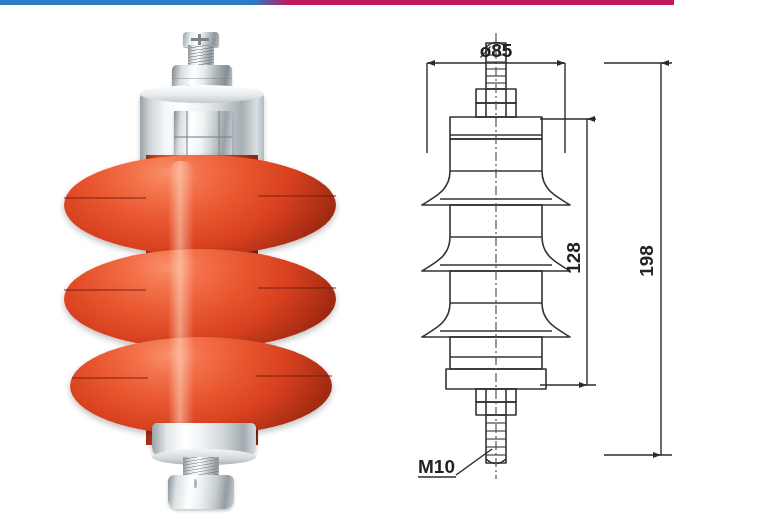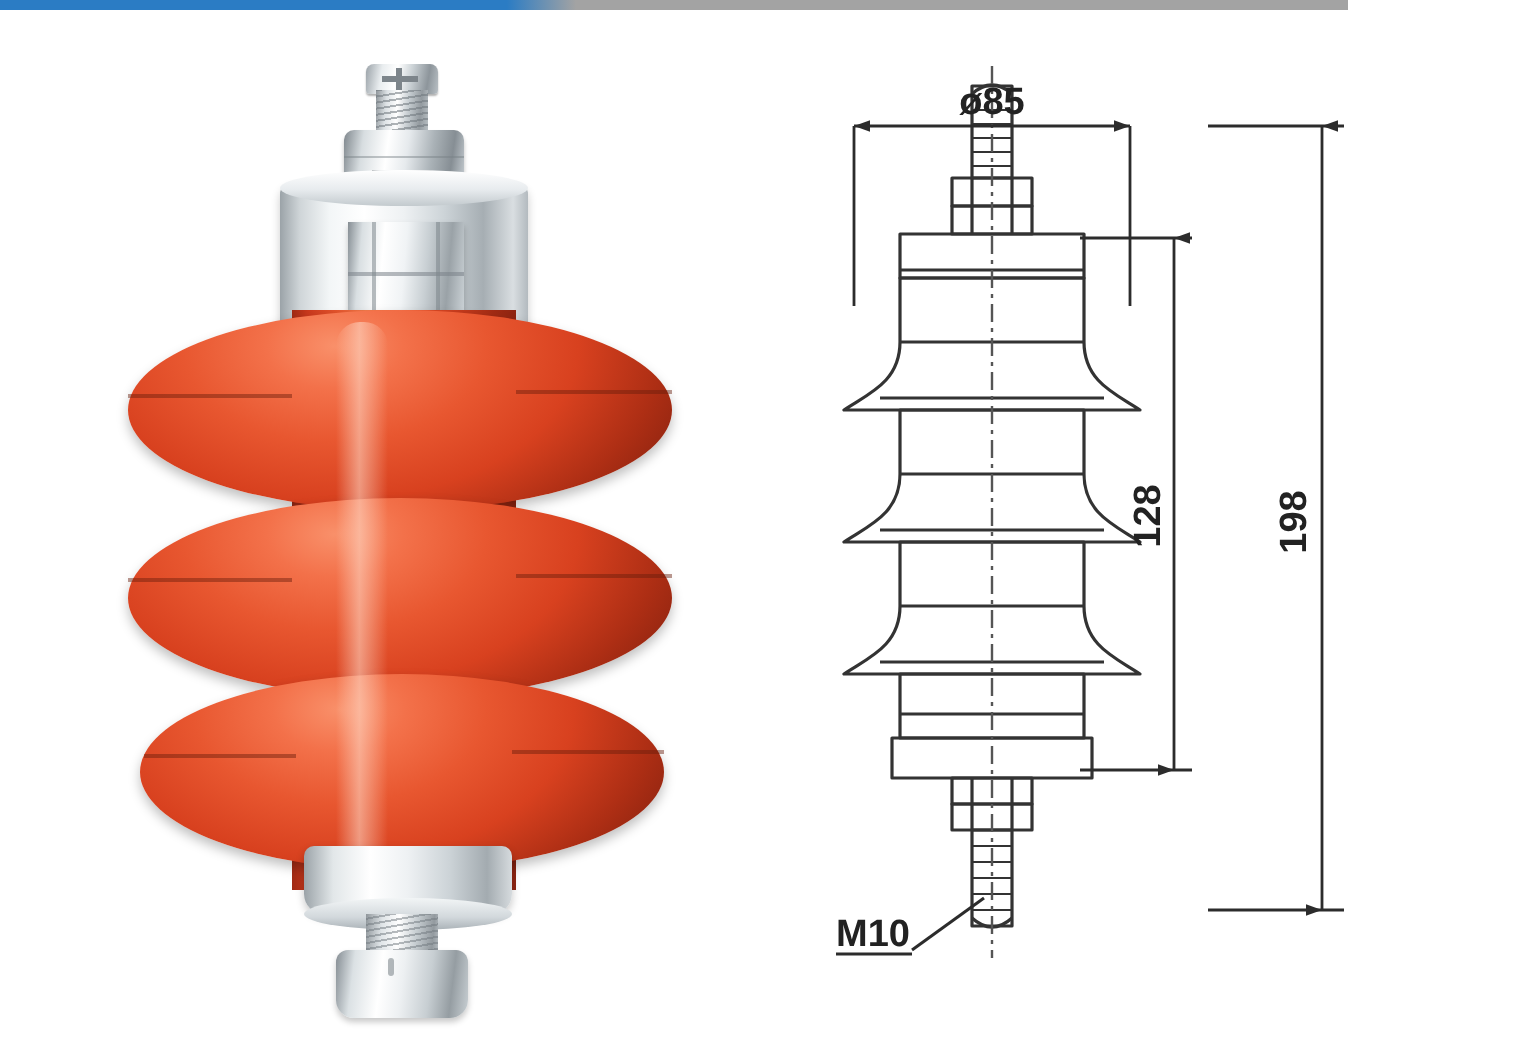--- a/index.html
+++ b/index.html
@@ -8,21 +8,21 @@
     padding: 0;
     background: #ffffff;
   }
   body {
     font-family: "Liberation Sans", sans-serif;
   }
   #page {
     position: relative;
     width: 674px;
     height: 532px;
-    background: #a3a3a3;
+    background: #be185d;
     overflow: hidden;
   }
 
   
   #top-bar {
     position: absolute;
     left: 0; top: 0;
     width: 288px;
     height: 5px;
   }

